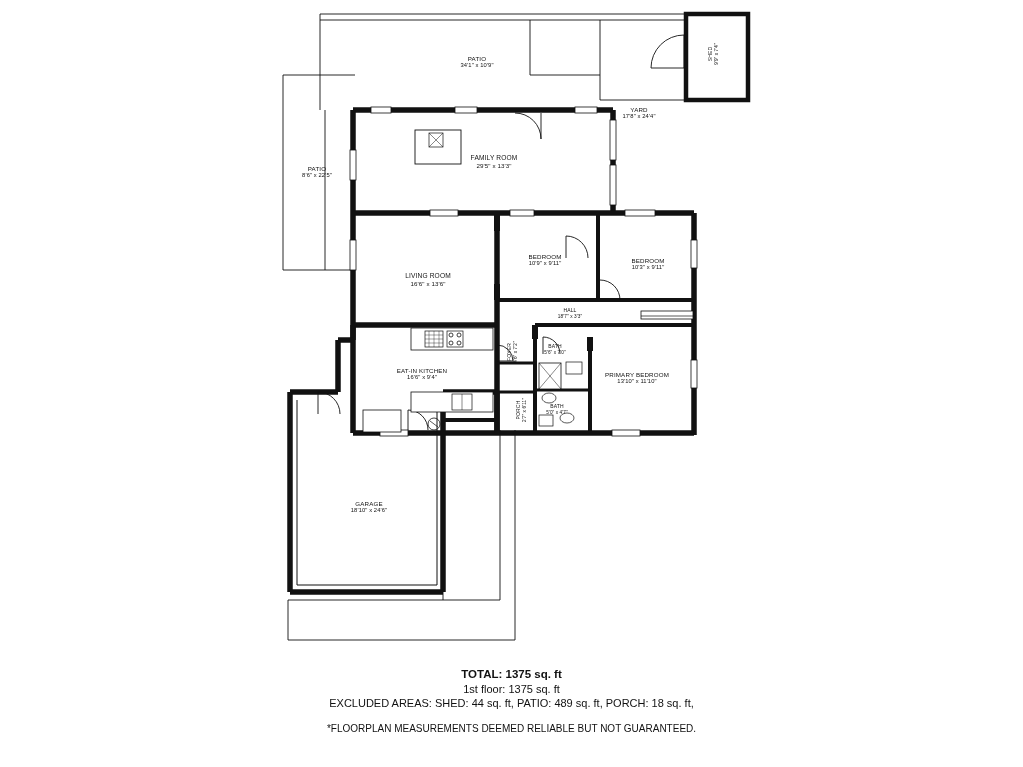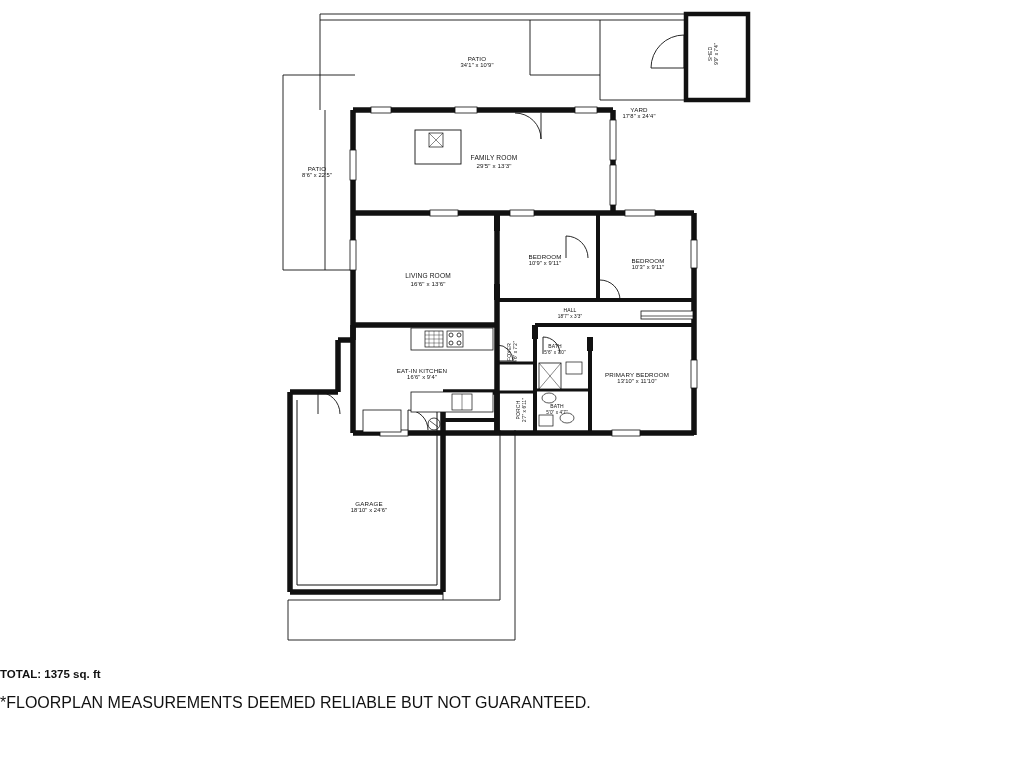--- a/index.html
+++ b/index.html
@@ -46,34 +46,34 @@
     transform: translate(-50%, -50%) rotate(-90deg);
   }
   .label.tiny .nm { font-size: 5px; }
   .label.tiny .dm { font-size: 4.7px; }
 
   #summary {
     position: absolute;
     left: 0;
     top: 668px;
     width: 1023px;
-    text-align: left;
+    text-align: center;
   }
   #summary .total {
     font-size: 11.5px;
     font-weight: bold;
     margin-bottom: 3px;
   }
   #summary .total .val { font-weight: bold; }
   #summary .line {
     font-size: 11px;
     margin-bottom: 2px;
   }
   #summary .disclaimer {
-    font-size: 16px;
+    font-size: 10px;
     margin-top: 14px;
   }
 </style>
 </head>
 <body>
 
 <div id="floorplan">
   <svg viewBox="0 0 1023 660" width="1023" height="660">
     <g fill="none" stroke="#111111" stroke-width="0.9">
 
@@ -286,14 +286,16 @@
     <span class="nm">GARAGE</span>
     <span class="dm">18'10" x 24'6"</span>
   </div>
 </div>
 
 <div id="summary">
   <div class="total">
     <span>TOTAL:</span>
     <span class="val">1375 sq. ft</span>
   </div>
+  <div class="line">1st floor: 1375 sq. ft</div>
+  <div class="line">EXCLUDED AREAS: SHED: 44 sq. ft, PATIO: 489 sq. ft, PORCH: 18 sq. ft,</div>
   <div class="disclaimer">*FLOORPLAN MEASUREMENTS DEEMED RELIABLE BUT NOT GUARANTEED.</div>
 </div>
 
 </body></html>

